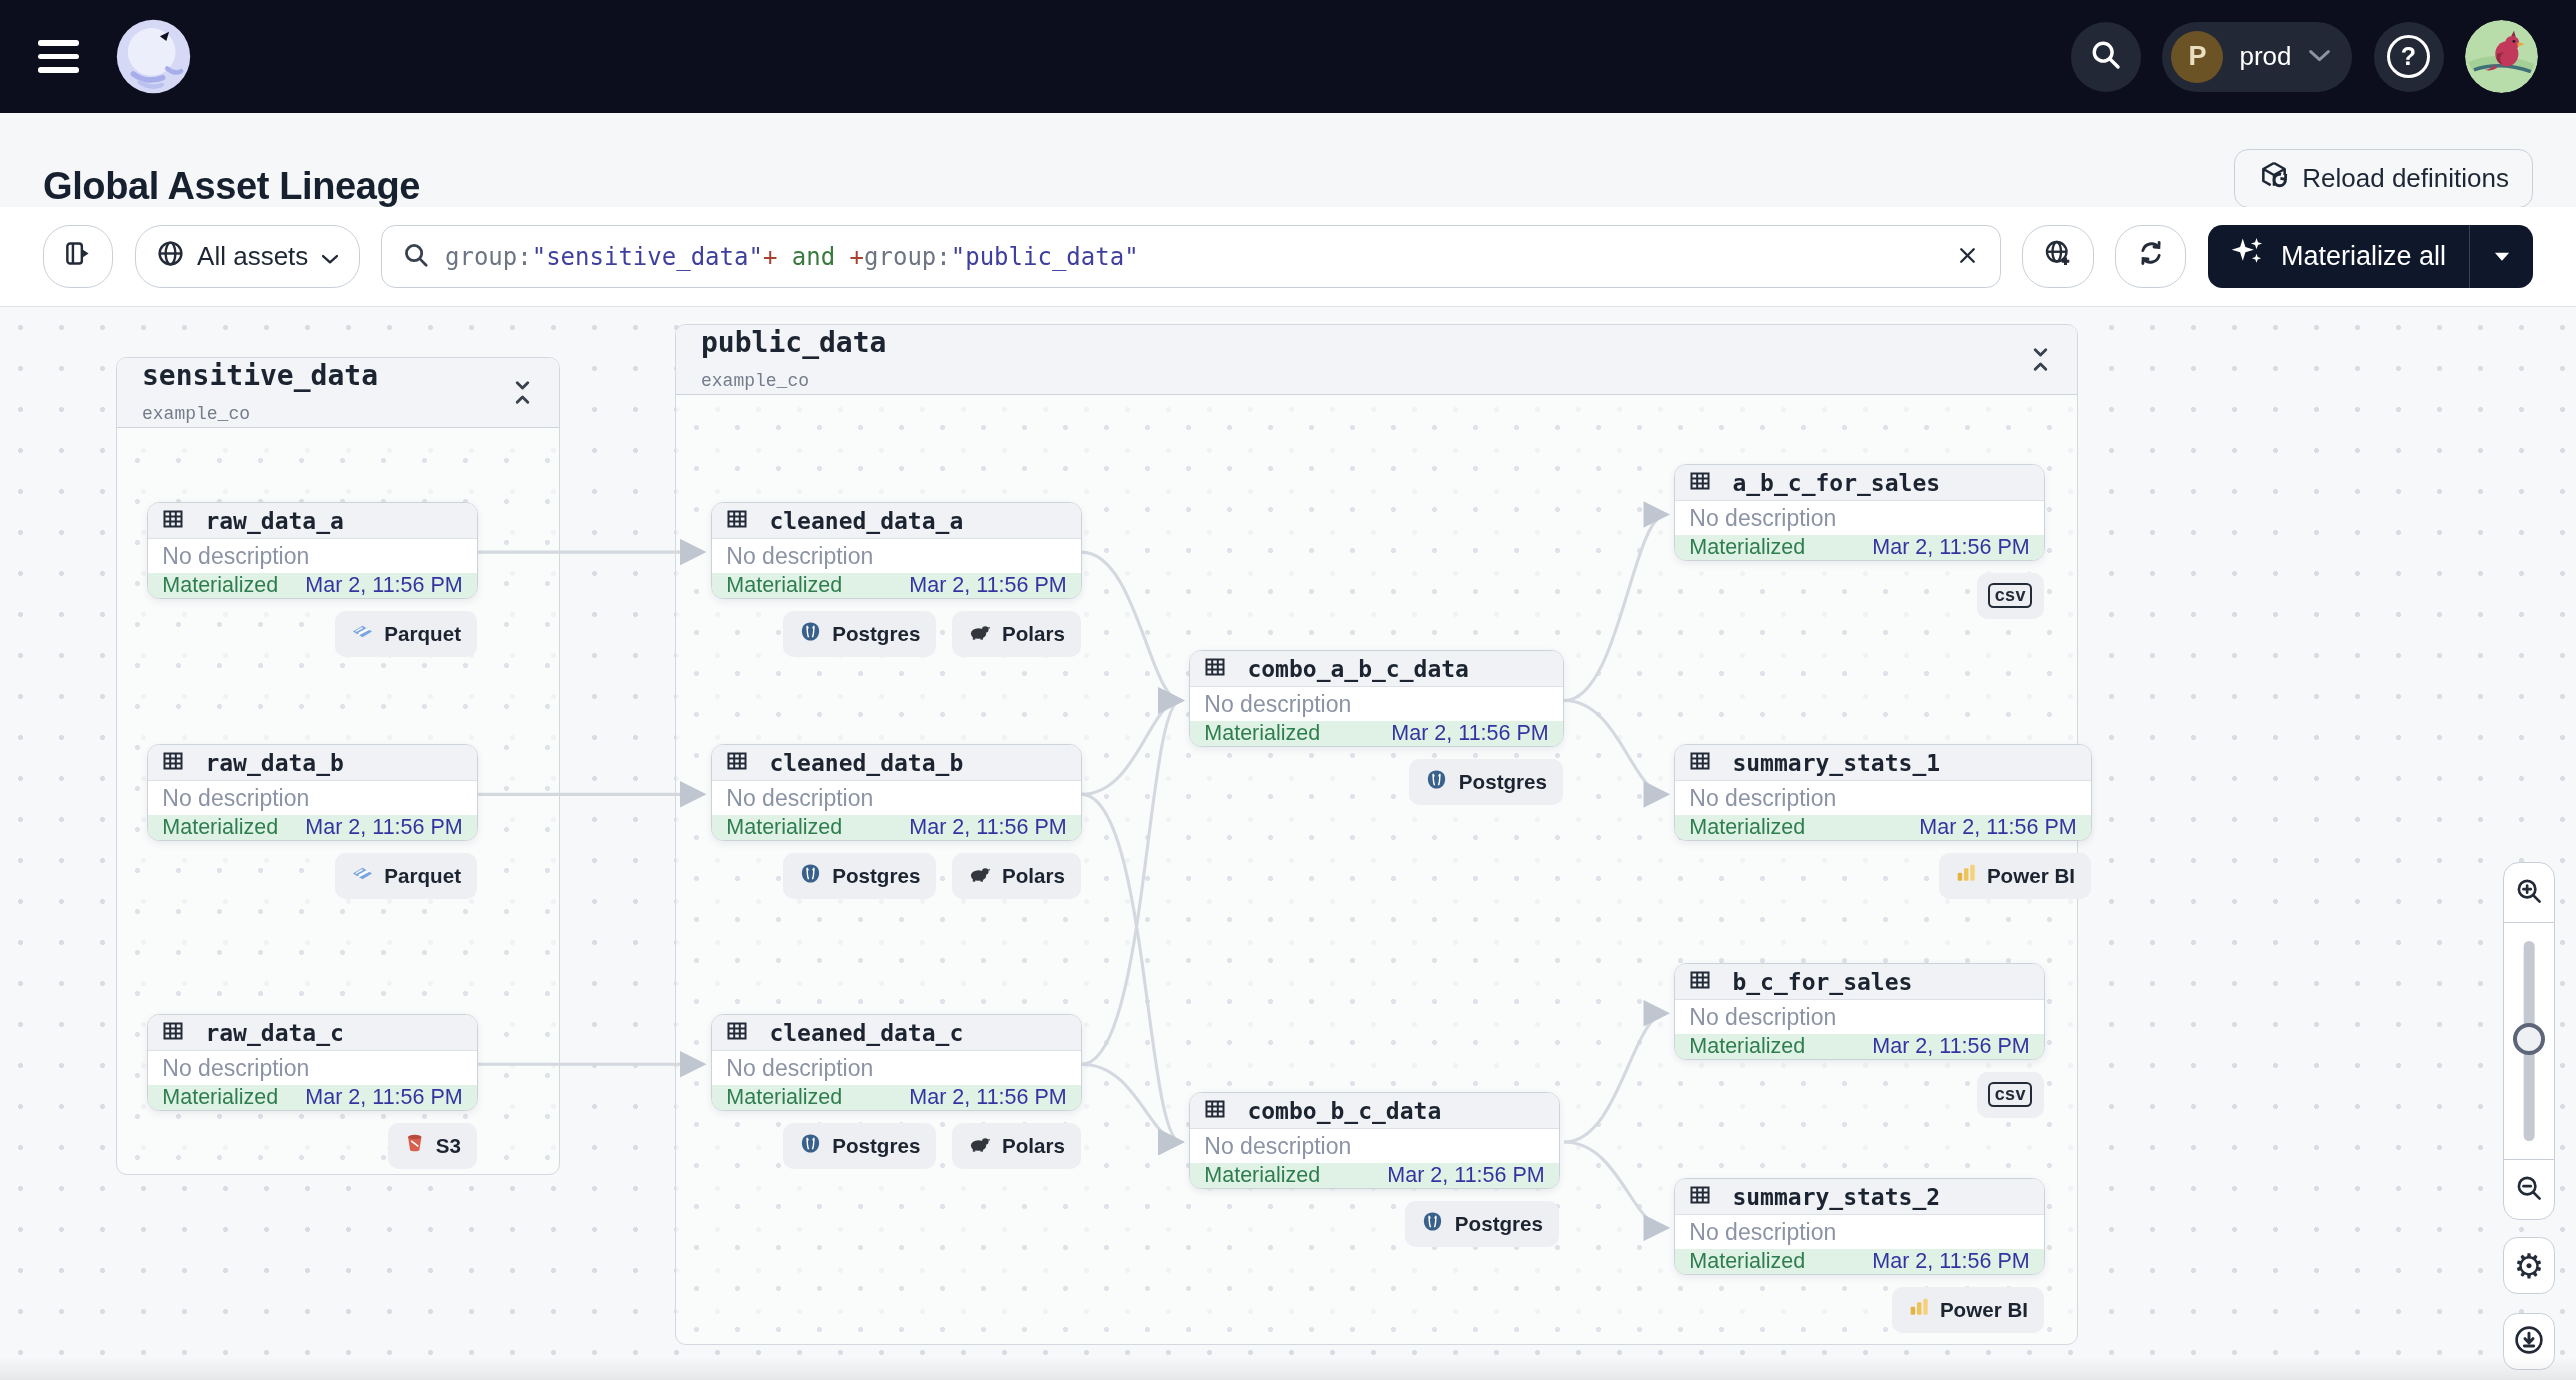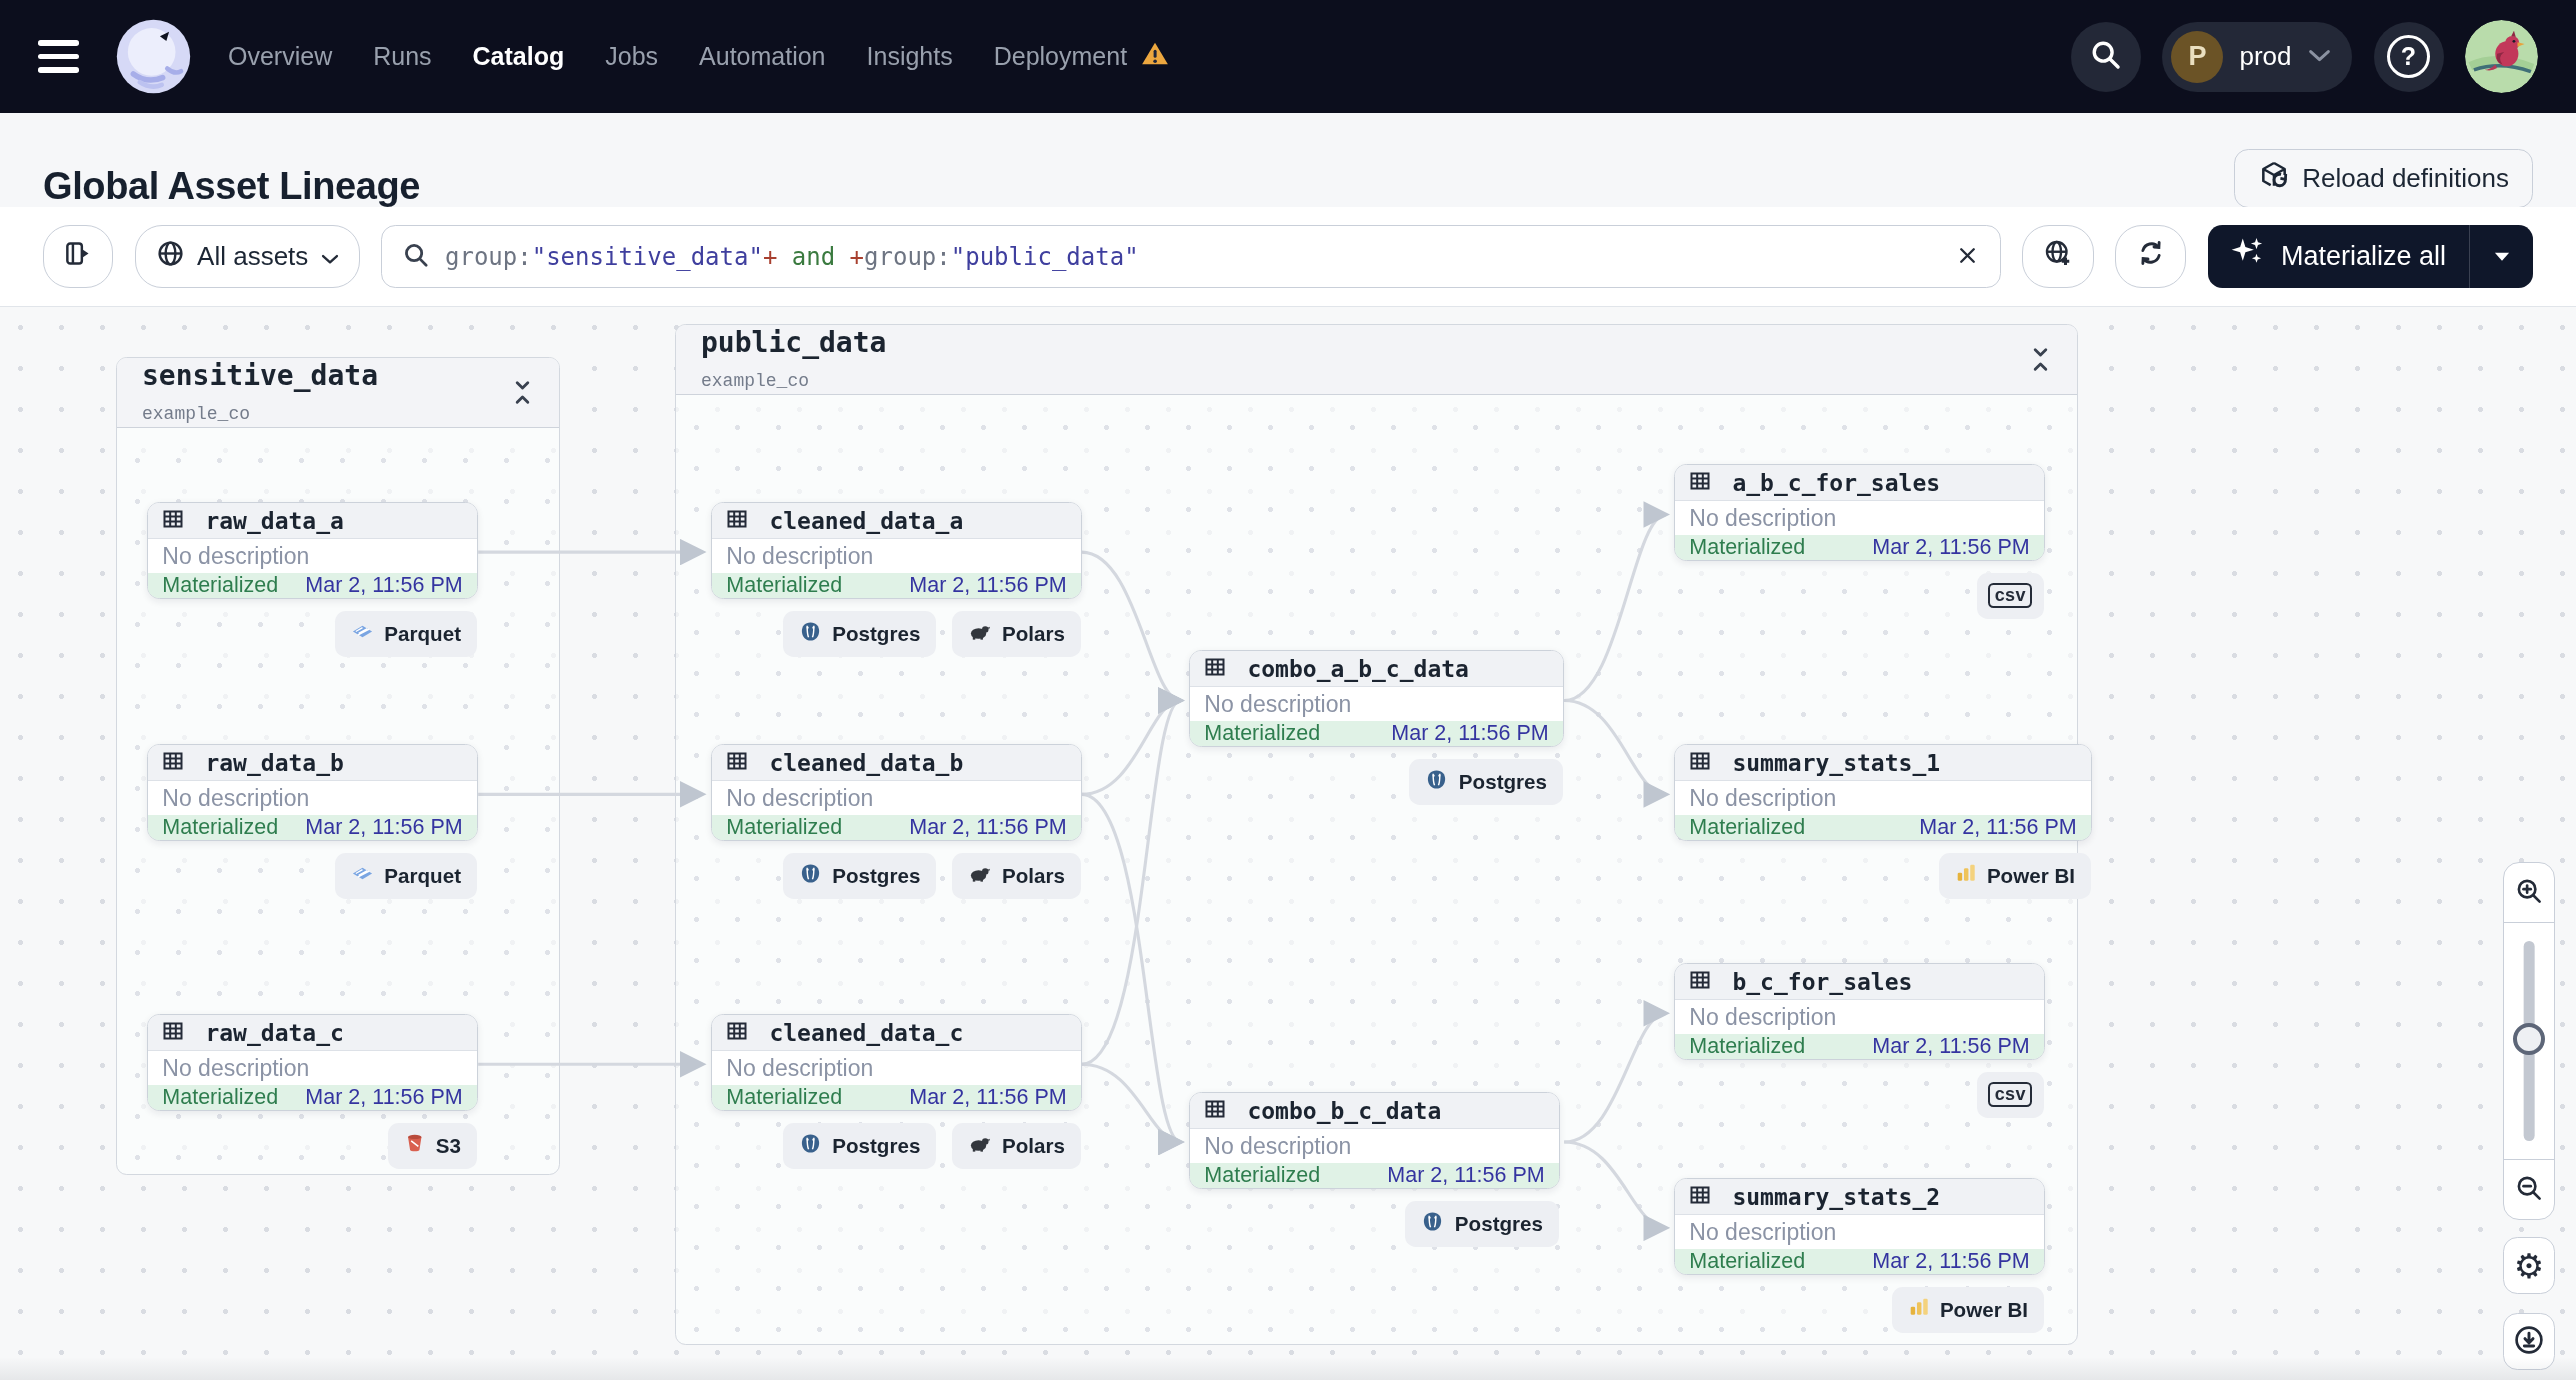--- a/index.html
+++ b/index.html
@@ -85,38 +85,20 @@
       </div>
     <div class="logo">
       <svg width="77" height="77" viewBox="0 0 84 84">
         <circle cx="42" cy="42" r="40" fill="#d6d9f6"></circle>
         <circle cx="40" cy="37" r="26" fill="#eceefc"></circle>
         <path d="M20,61 q15,11 32,4" stroke="#a7aee9" stroke-width="6" fill="none" stroke-linecap="round"></path>
         <path d="M27,70 q12,8 24,3" stroke="#bcc2f0" stroke-width="5" fill="none" stroke-linecap="round"></path>
         <path d="M57,55 q8,7 15,3" stroke="#a7aee9" stroke-width="5" fill="none" stroke-linecap="round"></path>
         <path d="M49,20 l10,-5 l-3,10 z" fill="#10131f"></path>
       </svg>
-    </div>
-    <div class="nav-items">
-      <span class="nav-item">Overview</span>
-      <span class="nav-item">Runs</span>
-      <span class="nav-item active">Catalog</span>
-      <span class="nav-item">Jobs</span>
-      <span class="nav-item">Automation</span>
-      <span class="nav-item">Insights</span>
-      <span class="nav-item warn">
-        <span>Deployment</span>
-        <span>
-          <svg width="30" height="27" viewBox="0 0 28 24">
-              <path d="M14,2 L26,22 L2,22 z" fill="#eda73f"></path>
-              <rect x="12.7" y="8.5" width="2.8" height="7.5" rx="1.4" fill="#20263a"></rect>
-              <circle cx="14.1" cy="19.2" r="1.7" fill="#20263a"></circle>
-            </svg>
-        </span>
-      </span>
     </div>
     <div class="nav-right">
       <div class="nav-circle">
         <span>
           <svg width="34" height="34" viewBox="0 0 24 24" fill="none" stroke="#fff" stroke-width="2.4" stroke-linecap="round">
               <circle cx="10" cy="10" r="6.3"></circle>
               <line x1="15" y1="15" x2="20.5" y2="20.5"></line>
             </svg>
         </span>
       </div>

